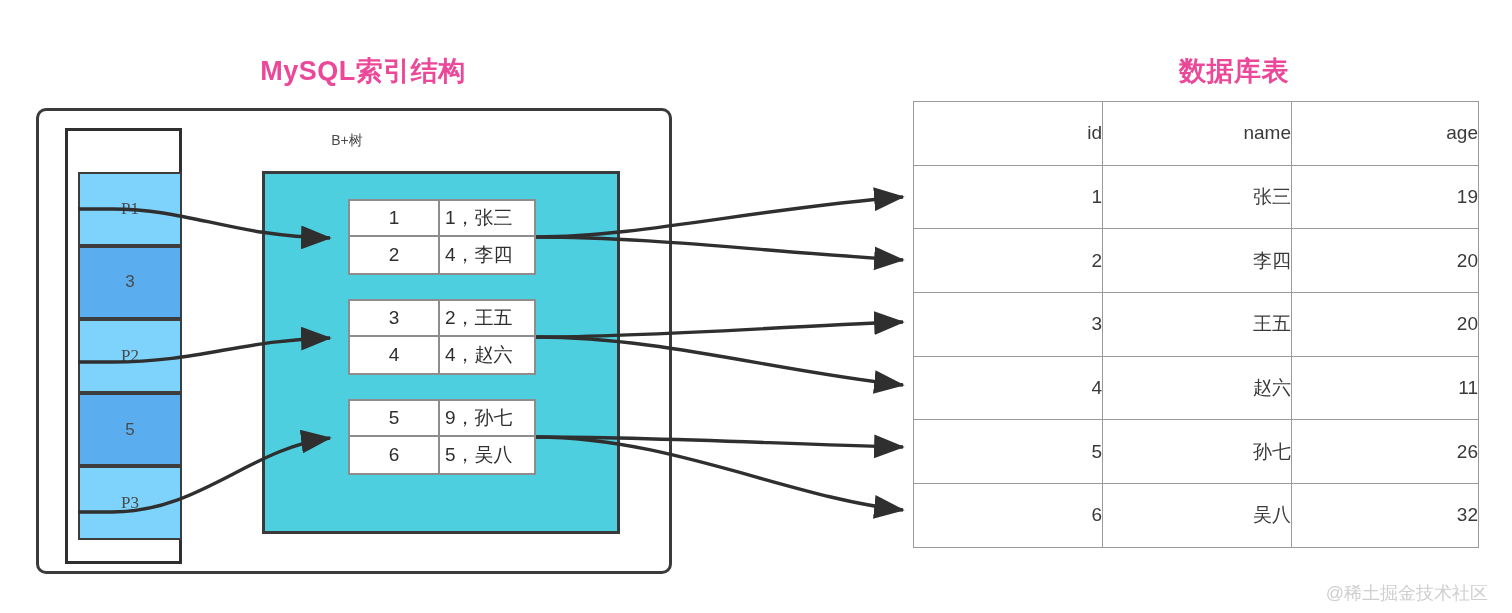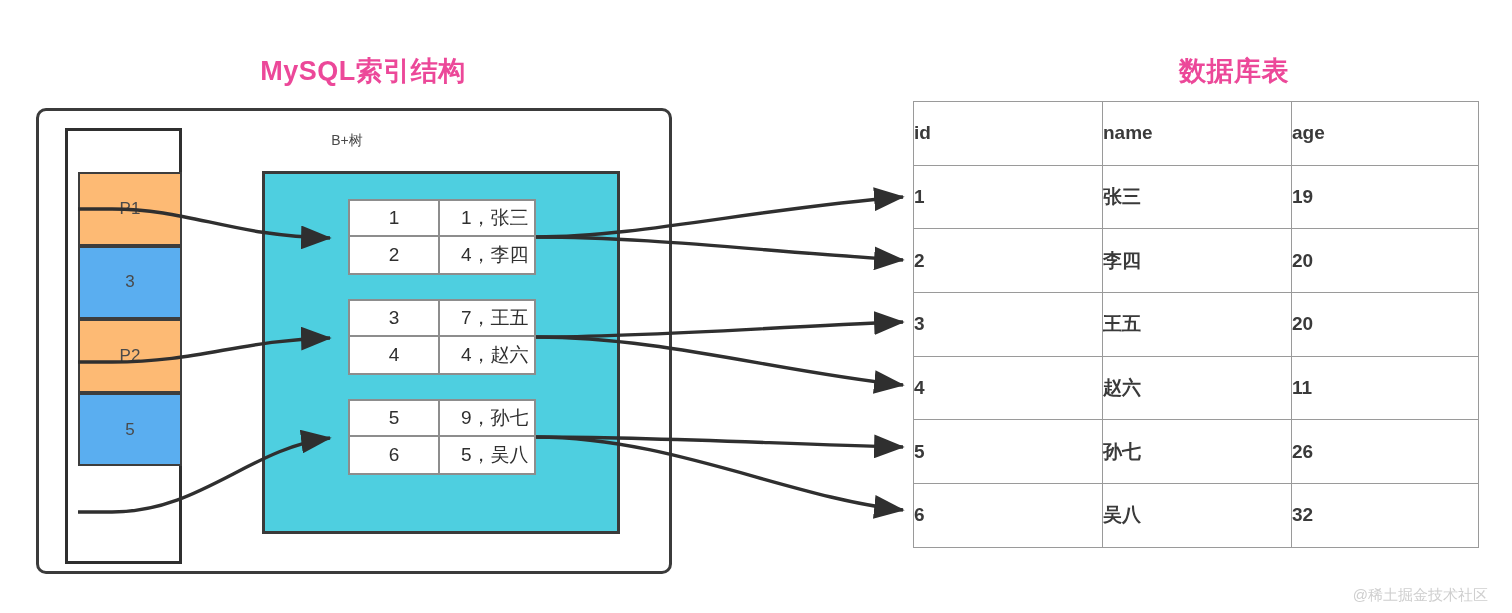--- a/index.html
+++ b/index.html
@@ -71,21 +71,21 @@
     width: 104px;
     height: 73.6px;
     box-sizing: border-box;
     border: 2px solid #3d3d3d;
     display: flex;
     align-items: center;
     justify-content: center;
     font-size: 17px;
     color: #4a4a4a;
   }
-  .root-cell.pointer { background: #fdba74; }
+  .root-cell.pointer { background: #7dd3fc; font-family: Liberation Serif, serif; }
   .root-cell.key     { background: #5aaef0; }
 
   
   #btree-label {
     position: absolute;
     left: 347px;
     top: 132px;
     transform: translateX(-50%);
     font-size: 14px;
     color: #4a4a4a;
@@ -129,46 +129,45 @@
     justify-content: center;
     font-size: 19px;
     color: #2f2f2f;
   }
   .leaf-val {
     flex: 1;
     box-sizing: border-box;
     display: flex;
     align-items: center;
     justify-content: flex-start;
-    padding-left: 21px;
+    padding-left: 5px;
     font-size: 19px;
     color: #2f2f2f;
     white-space: nowrap;
   }
 
   
   #db-table {
     position: absolute;
     left: 913px;
     top: 101px;
     width: 562px;
     height: 439px;
     border-collapse: collapse;
     background: #ffffff;
     table-layout: fixed;
   }
   #db-table td {
     border: 1px solid #9a9a9a;
-    text-align: left;
+    text-align: right;
     vertical-align: middle;
     font-size: 19px;
     color: #3a3a3a;
     height: 62.7px;
     padding: 0;
-    font-weight: bold;
   }
   #db-table td.col-id   { width: 188px; }
   #db-table td.col-name { width: 188px; }
   #db-table td.col-age  { width: 186px; }
   #db-table tr.header td { color: #3a3a3a; }
 
   
   #arrows {
     position: absolute;
     left: 0;
@@ -176,21 +175,21 @@
     width: 1512px;
     height: 613px;
     pointer-events: none;
   }
 
   
   #watermark {
     position: absolute;
     right: 24px;
     bottom: 8px;
-    font-size: 15px;
+    font-size: 18px;
     color: #cfcfcf;
     white-space: nowrap;
   }
 </style>
 </head>
 <body>
 
 <div id="stage">
 
   <div class="title" id="title-index">MySQL索引结构</div>
@@ -206,20 +205,23 @@
       <span>P1</span>
     </div>
     <div class="root-cell key" style="top:73.6px">
       <span>3</span>
     </div>
     <div class="root-cell pointer" style="top:147.2px">
       <span>P2</span>
     </div>
     <div class="root-cell key" style="top:220.8px">
       <span>5</span>
+    </div>
+    <div class="root-cell pointer" style="top:294.4px">
+      <span>P3</span>
     </div>
   </div>
 
   <div id="btree-label">B+树</div>
 
   <div id="leaf-container"></div>
 
   <div class="leaf-node" style="top:199px">
     <div class="leaf-row top">
       <div class="leaf-key">1</div>
@@ -227,21 +229,21 @@
     </div>
     <div class="leaf-row">
       <div class="leaf-key">2</div>
       <div class="leaf-val">4，李四</div>
     </div>
   </div>
 
   <div class="leaf-node" style="top:299px">
     <div class="leaf-row top">
       <div class="leaf-key">3</div>
-      <div class="leaf-val">7，王五</div>
+      <div class="leaf-val">2，王五</div>
     </div>
     <div class="leaf-row">
       <div class="leaf-key">4</div>
       <div class="leaf-val">4，赵六</div>
     </div>
   </div>
 
   <div class="leaf-node" style="top:399px">
     <div class="leaf-row top">
       <div class="leaf-key">5</div>

